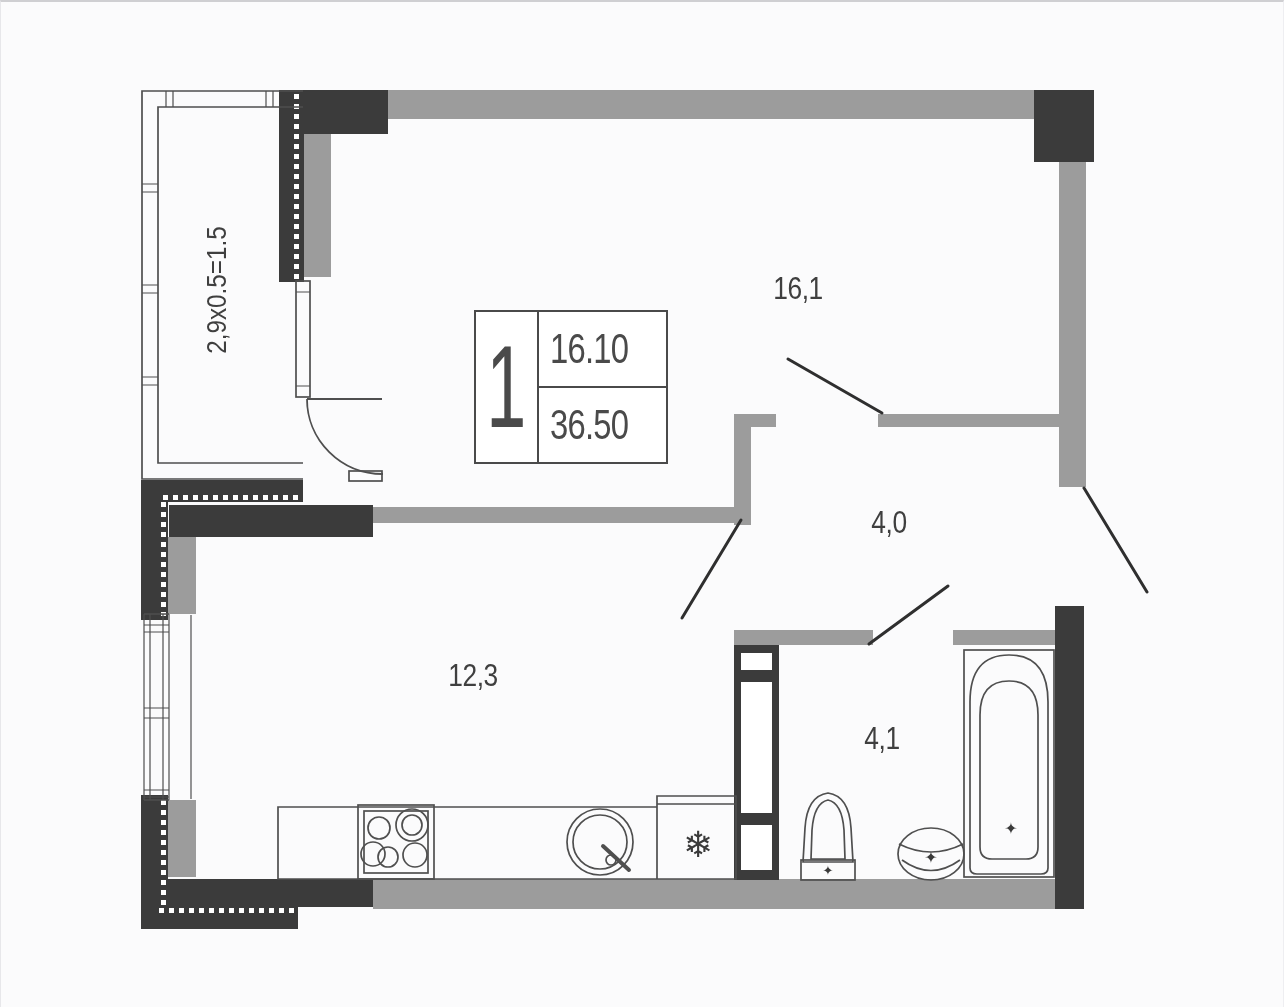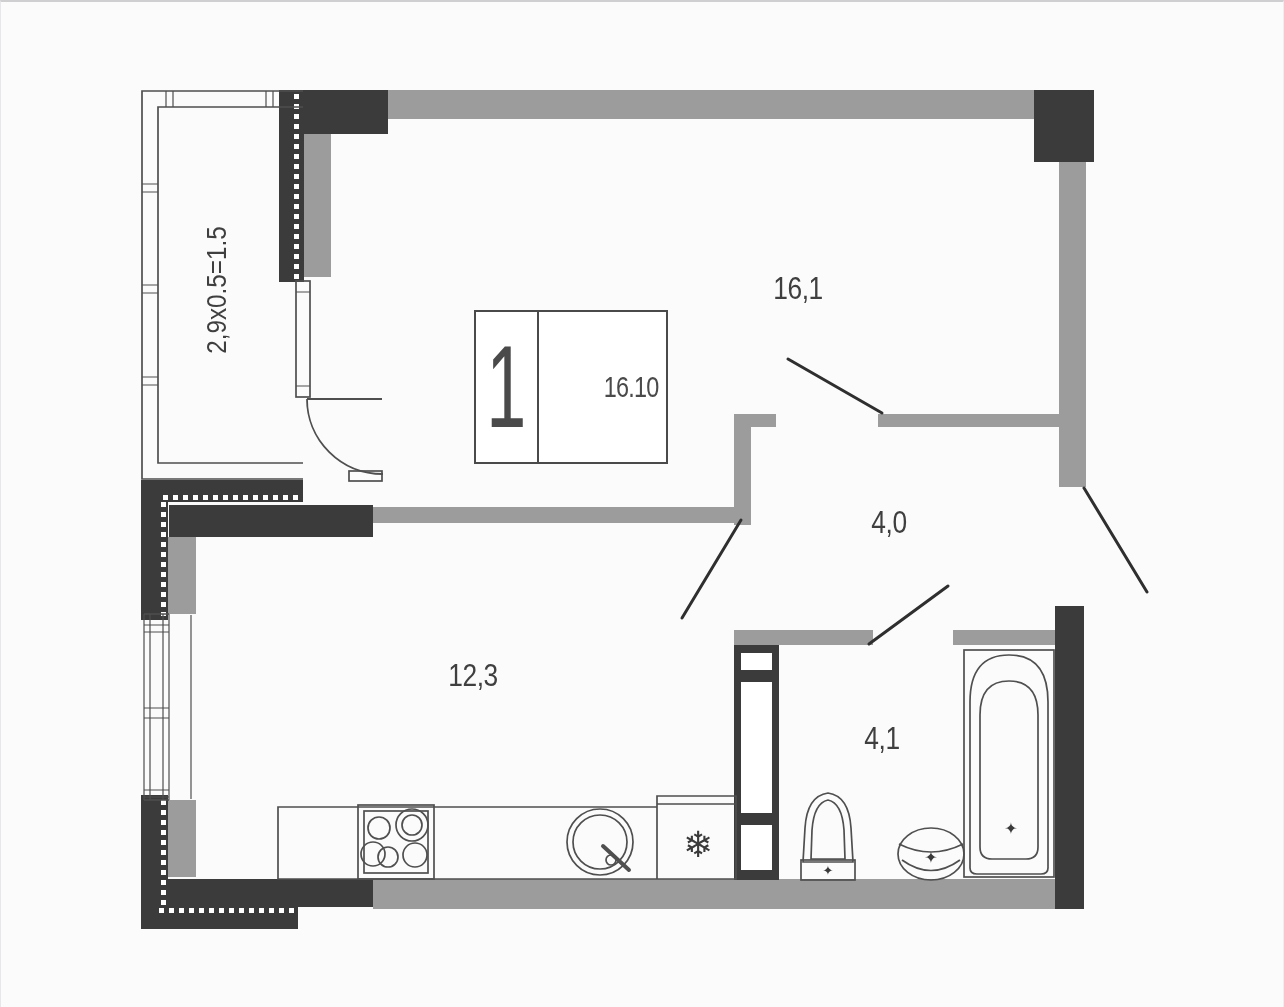--- a/index.html
+++ b/index.html
@@ -29,22 +29,22 @@
     border:2px solid #4a4a4a;box-sizing:border-box;display:flex;background:#fff;
   }
   .stamp-unit{
     width:63px;border-right:2px solid #4a4a4a;box-sizing:border-box;
     display:flex;align-items:center;justify-content:center;
     font-size:116px;color:#4a4a4a;
   }
   .stamp-unit span{display:inline-block;transform:scaleX(0.62);font-weight:400;}
   .stamp-rows{flex:1;display:flex;flex-direction:column;}
   .stamp-row{
-    flex:1;display:flex;align-items:center;justify-content:flex-end;
-    font-size:30px;color:#4a4a4a;box-sizing:border-box;
+    flex:1;display:flex;align-items:center;justify-content:flex-start;
+    font-size:42px;color:#4a4a4a;box-sizing:border-box;
   }
   .stamp-row + .stamp-row{border-top:2px solid #4a4a4a;}
   .stamp-row span{display:inline-block;transform:scaleX(0.78);letter-spacing:-1px;}
   
   .shaft{position:absolute;left:733px;top:643px;width:45px;height:235px;background:#3b3b3b;}
   .shaft .cell{position:absolute;left:7px;width:31px;background:#ffffff;}
 </style>
 </head>
 <body>
 
@@ -165,20 +165,23 @@
   </svg>
 
   <div class="stamp">
     <div class="stamp-unit">
       <span>1</span>
     </div>
     <div class="stamp-rows">
       <div class="stamp-row">
           <span>16.10</span>
         </div>
+      <div class="stamp-row">
+          <span>36.50</span>
+        </div>
     </div>
   </div>
 
   <span class="lbl" style="left:797px;top:287px;">16,1</span>
   <span class="lbl" style="left:888px;top:521px;">4,0</span>
   <span class="lbl" style="left:472px;top:674px;">12,3</span>
   <span class="lbl" style="left:881px;top:737px;">4,1</span>
   <span class="lbl-balcony" style="left:216px;top:288px;">2,9x0.5=1.5</span>
 
   <span class="glyph" style="left:697px;top:843px;font-size:36px;">❄</span>

